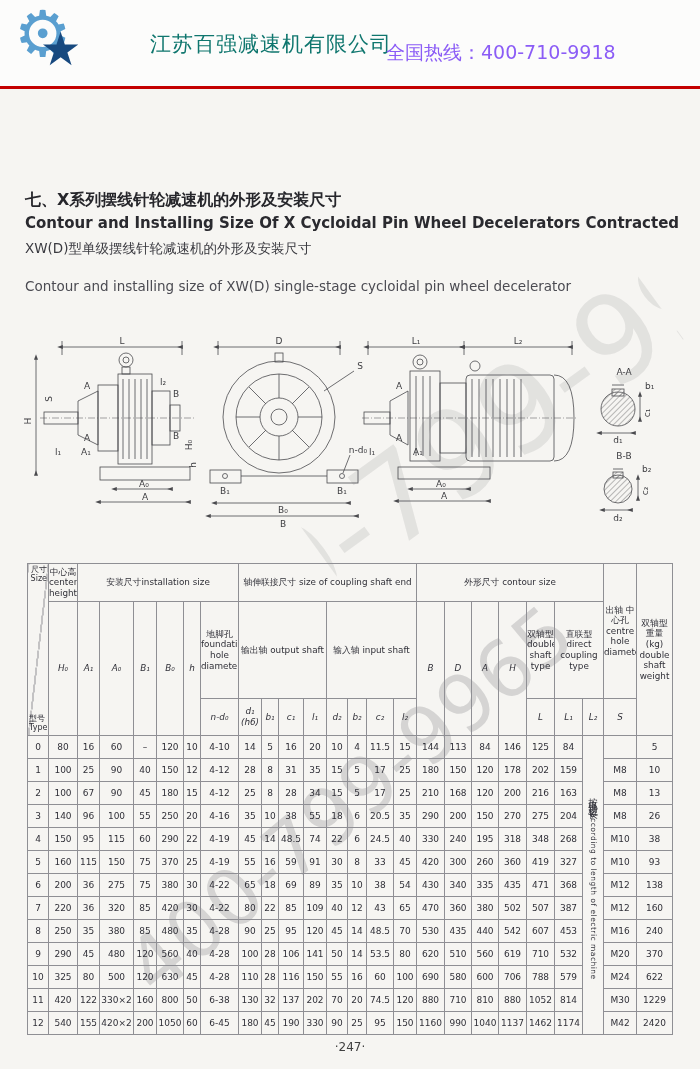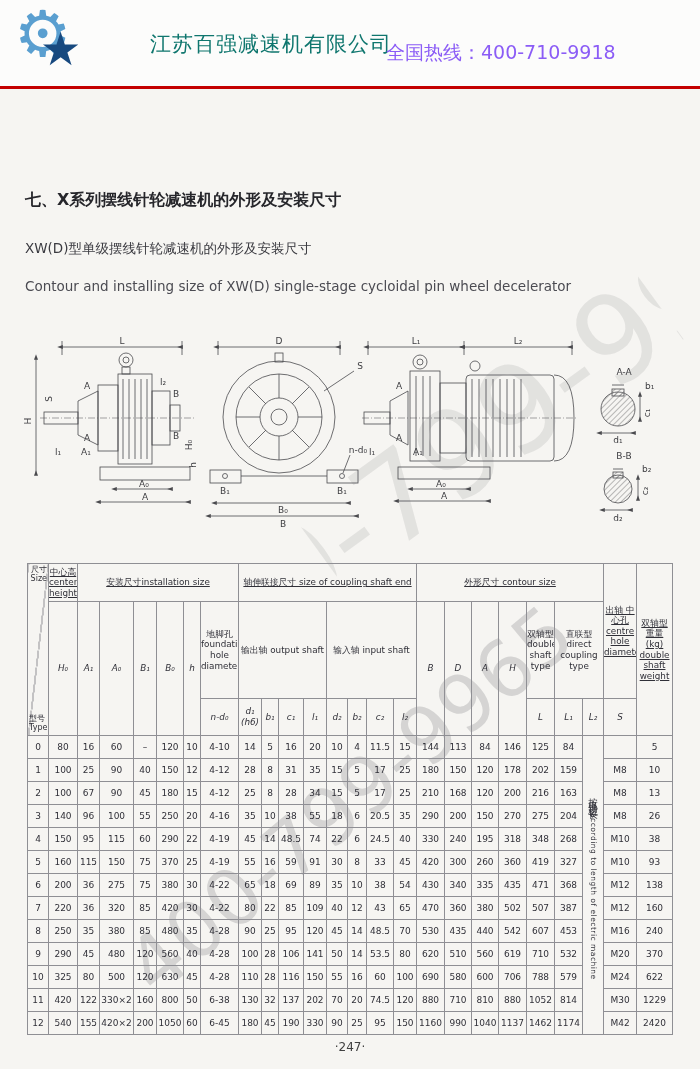--- a/index.html
+++ b/index.html
@@ -30,21 +30,21 @@
   .draw{position:absolute;left:20px;top:333px;z-index:2;}
   .draw text{font-size:9px;fill:#3c3c40;}
   
   .tblwrap{position:absolute;left:27px;top:563px;z-index:2;}
   table.dim{border-collapse:collapse;table-layout:fixed;width:645px;font-size:9px;color:#303038;}
   table.dim th,table.dim td{border:1px solid #8f8f94;padding:0;text-align:center;
       vertical-align:middle;font-weight:normal;overflow:hidden;line-height:1.2;}
   table.dim th{font-size:8.8px;}
   .small{font-size:8px;line-height:1.25;}
   .it{font-style:italic;}
-  tr.h1{height:38px;text-decoration:underline;} tr.h2{height:97px;} tr.h3{height:37px;}
+  tr.h1{height:38px;} tr.h2{height:97px;} tr.h3{height:37px;}
   tbody tr{height:23px;}
   
   th.corner{position:relative;padding:0;background:
      linear-gradient(to bottom right,transparent 48.8%,#8f8f94 48.8%,#8f8f94 51.2%,transparent 51.2%);}
   .corner .ctop{position:absolute;top:2px;right:1px;font-size:8px;line-height:1.1;text-align:right;width:100%;}
   .corner .cbot{position:absolute;bottom:2px;left:1px;font-size:8px;line-height:1.1;text-align:left;width:100%;}
   
   td.merged{vertical-align:top;}
   .vnote{writing-mode:vertical-lr;text-orientation:mixed;height:296px;margin:0 auto;
          text-align:center;letter-spacing:1px;}
@@ -62,20 +62,21 @@
     <div class="logo">
       <span class="gear">⚙</span>
       <span class="star">★</span>
     </div>
     <div class="company">江苏百强减速机有限公司</div>
     <div class="hotline">全国热线：400-710-9918</div>
   </div>
   <div class="redline"></div>
 
   <div class="t t1">七、X系列摆线针轮减速机的外形及安装尺寸</div>
+  <div class="t t2">Contour and Installing Size Of X Cycloidal Pin Wheel Decelerators Contracted</div>
   <div class="t t3">XW(D)型单级摆线针轮减速机的外形及安装尺寸</div>
   <div class="t t4">Contour and installing size of XW(D) single-stage cycloidal pin wheel decelerator</div>
 
   <div class="wm wm1">400-799-9965</div>
   <div class="wm wm2">400-799-9965</div>
 
   <svg class="draw" width="660" height="218" viewBox="0 0 660 218">
     <defs>
       <marker id="ar" markerWidth="8" markerHeight="8" refX="6" refY="3" orient="auto">
         <path d="M0,3 L7,0.5 L7,5.5 Z" fill="#4a4a4e"></path>

